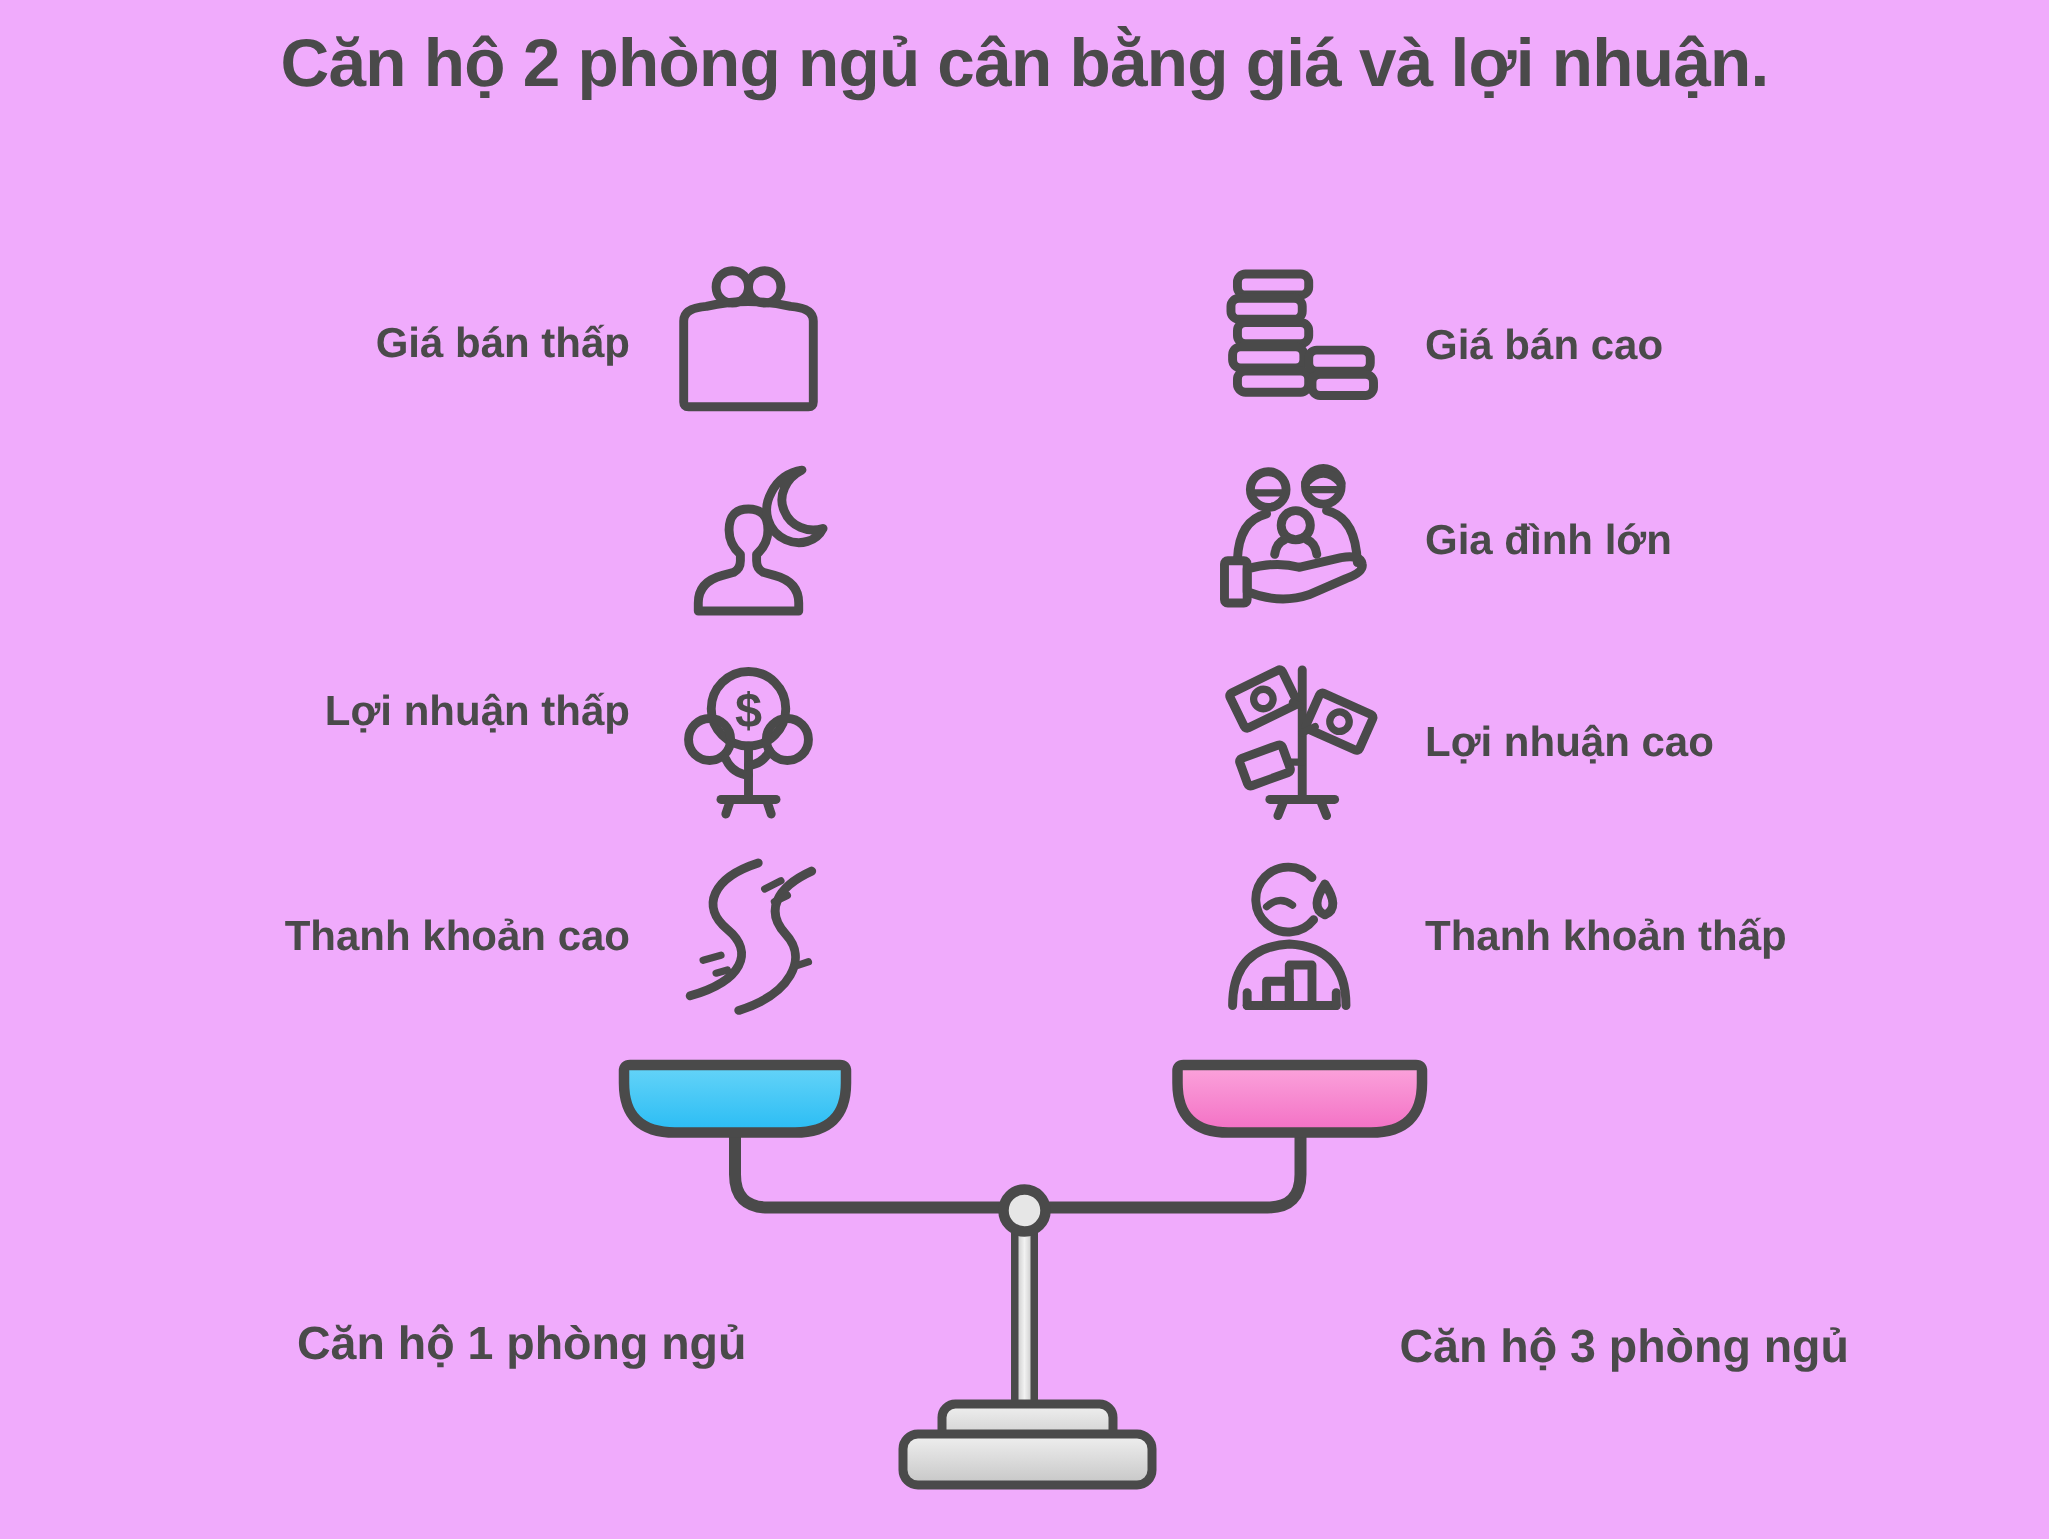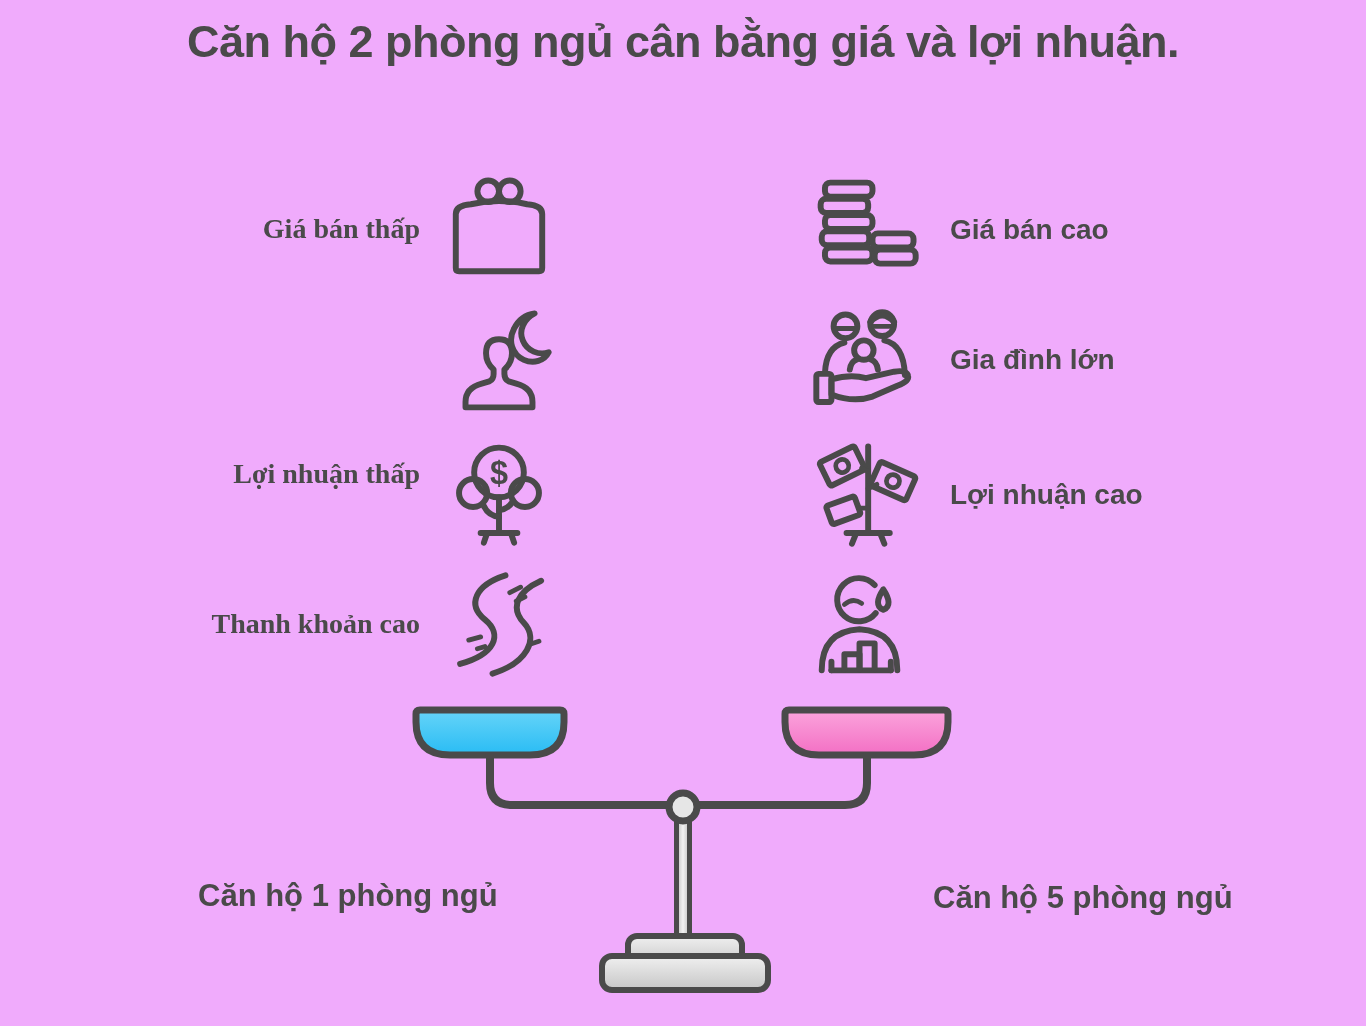--- a/index.html
+++ b/index.html
@@ -14,21 +14,21 @@
     position:absolute;top:16px;left:0;width:100%;
     margin:0;text-align:center;
     font-size:45px;font-weight:800;letter-spacing:-0.5px;
     color:#4A4A4A;
   }
   .row-label{
     position:absolute;
     font-size:28px;font-weight:700;color:#4A4A4A;
     line-height:34px;white-space:nowrap;
   }
-  .row-label.left{right:946px;text-align:center;font-family:Liberation Serif, serif;}
+  .row-label.left{right:946px;text-align:center;}
   .row-label.right{left:950px;text-align:right;}
   .icon-box{
     position:absolute;width:108px;height:108px;display:block;
   }
   .icon-box.left{left:445px;}
   .icon-box.right{left:812px;}
   .icon-svg{width:100%;height:100%;display:block;}
   .icon-svg .ln{fill:none;stroke:#4A4A4A;stroke-width:5.5;stroke-linecap:round;stroke-linejoin:round;}
   .icon-svg .ln-thin{fill:none;stroke:#4A4A4A;stroke-width:4.5;stroke-linecap:round;stroke-linejoin:round;}
   .icon-svg .glyph{fill:#4A4A4A;stroke:none;font-family:"Liberation Sans",sans-serif;font-weight:bold;font-size:30px;}
@@ -50,20 +50,21 @@
 
   <h1 class="title">Căn hộ 2 phòng ngủ cân bằng giá và lợi nhuận.</h1>
 
   <div class="row-label left" style="top:212px">Giá bán thấp</div>
   <div class="row-label left" style="top:457px">Lợi nhuận thấp</div>
   <div class="row-label left" style="top:607px">Thanh khoản cao</div>
 
   <div class="row-label right" style="top:213px">Giá bán cao</div>
   <div class="row-label right" style="top:343px">Gia đình lớn</div>
   <div class="row-label right" style="top:478px">Lợi nhuận cao</div>
+  <div class="row-label right" style="top:607px">Thanh khoản thấp</div>
 
   <span class="icon-box left" style="top:174px">
     <svg class="icon-svg" viewBox="0 0 100 100">
       <circle class="ln" cx="40" cy="16" r="10"></circle>
       <circle class="ln" cx="60" cy="16" r="10"></circle>
       <path class="ln" d="M10,37 Q10,29 24,28 Q50,22 76,28 Q90,29 90,37 L90,87 Q90,90 87,90 L13,90 Q10,90 10,87 Z"></path>
     </svg>
   </span>
 
   <span class="icon-box left" style="top:308px">
@@ -190,15 +191,15 @@
     <path class="frame-line" d="M110,55 V85 Q110,107 132,107 H465 Q487,107 487,85 V55"></path>
     <rect class="pole" x="296.5" y="118" width="13" height="130" fill="url(#gPole)"></rect>
     <circle class="pivot" cx="303" cy="109" r="14"></circle>
     <path class="pan" fill="url(#gBlue)" d="M40,12 H180 Q184,12 184,16 V24 Q184,57 150,57 H70 Q36,57 36,24 V16 Q36,12 40,12 Z"></path>
     <path class="pan" fill="url(#gPink)" d="M409,12 H564 Q568,12 568,16 V24 Q568,57 534,57 H439 Q405,57 405,24 V16 Q405,12 409,12 Z"></path>
     <rect class="base" x="248" y="238" width="114" height="30" rx="9" fill="url(#gBase)"></rect>
     <rect class="base" x="222" y="258" width="166" height="34" rx="10" fill="url(#gBase)"></rect>
   </svg>
 
   <div class="footer-label" style="left:170px;top:878px">Căn hộ 1 phòng ngủ</div>
-  <div class="footer-label" style="left:905px;top:880px">Căn hộ 5 phòng ngủ</div>
+  <div class="footer-label" style="left:905px;top:880px">Căn hộ 3 phòng ngủ</div>
 
 </div>
 
 </body></html>

